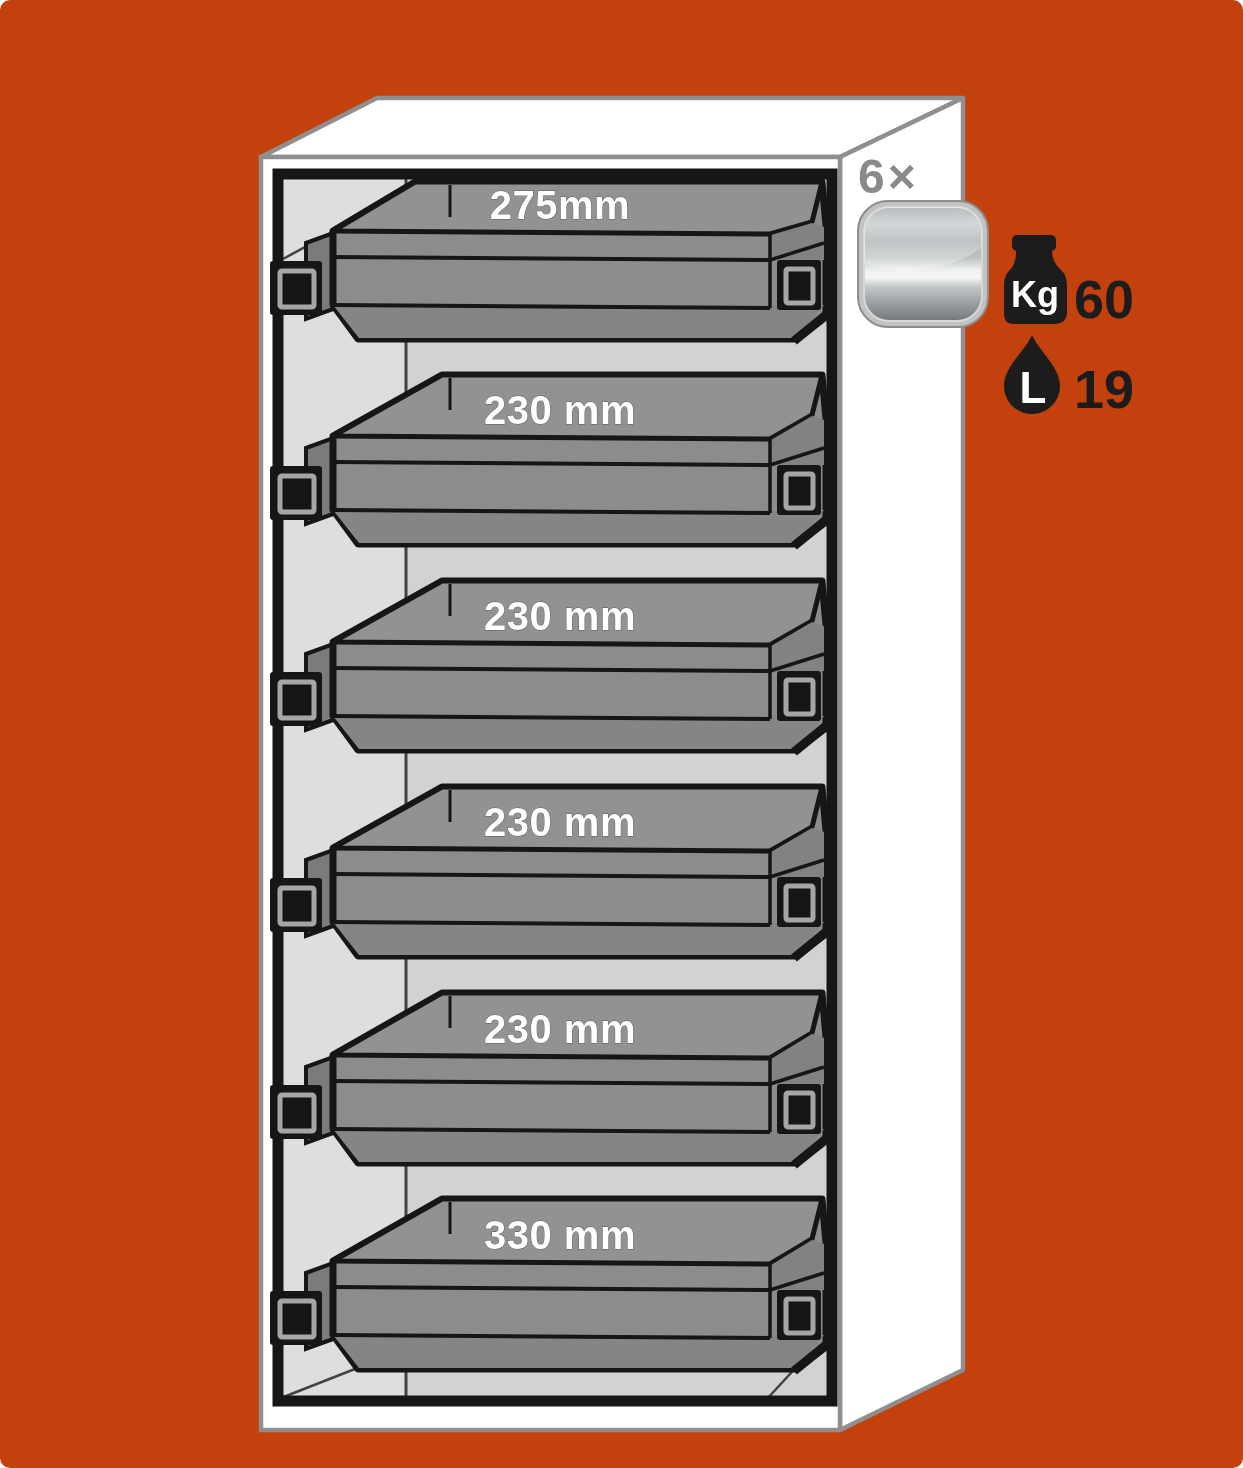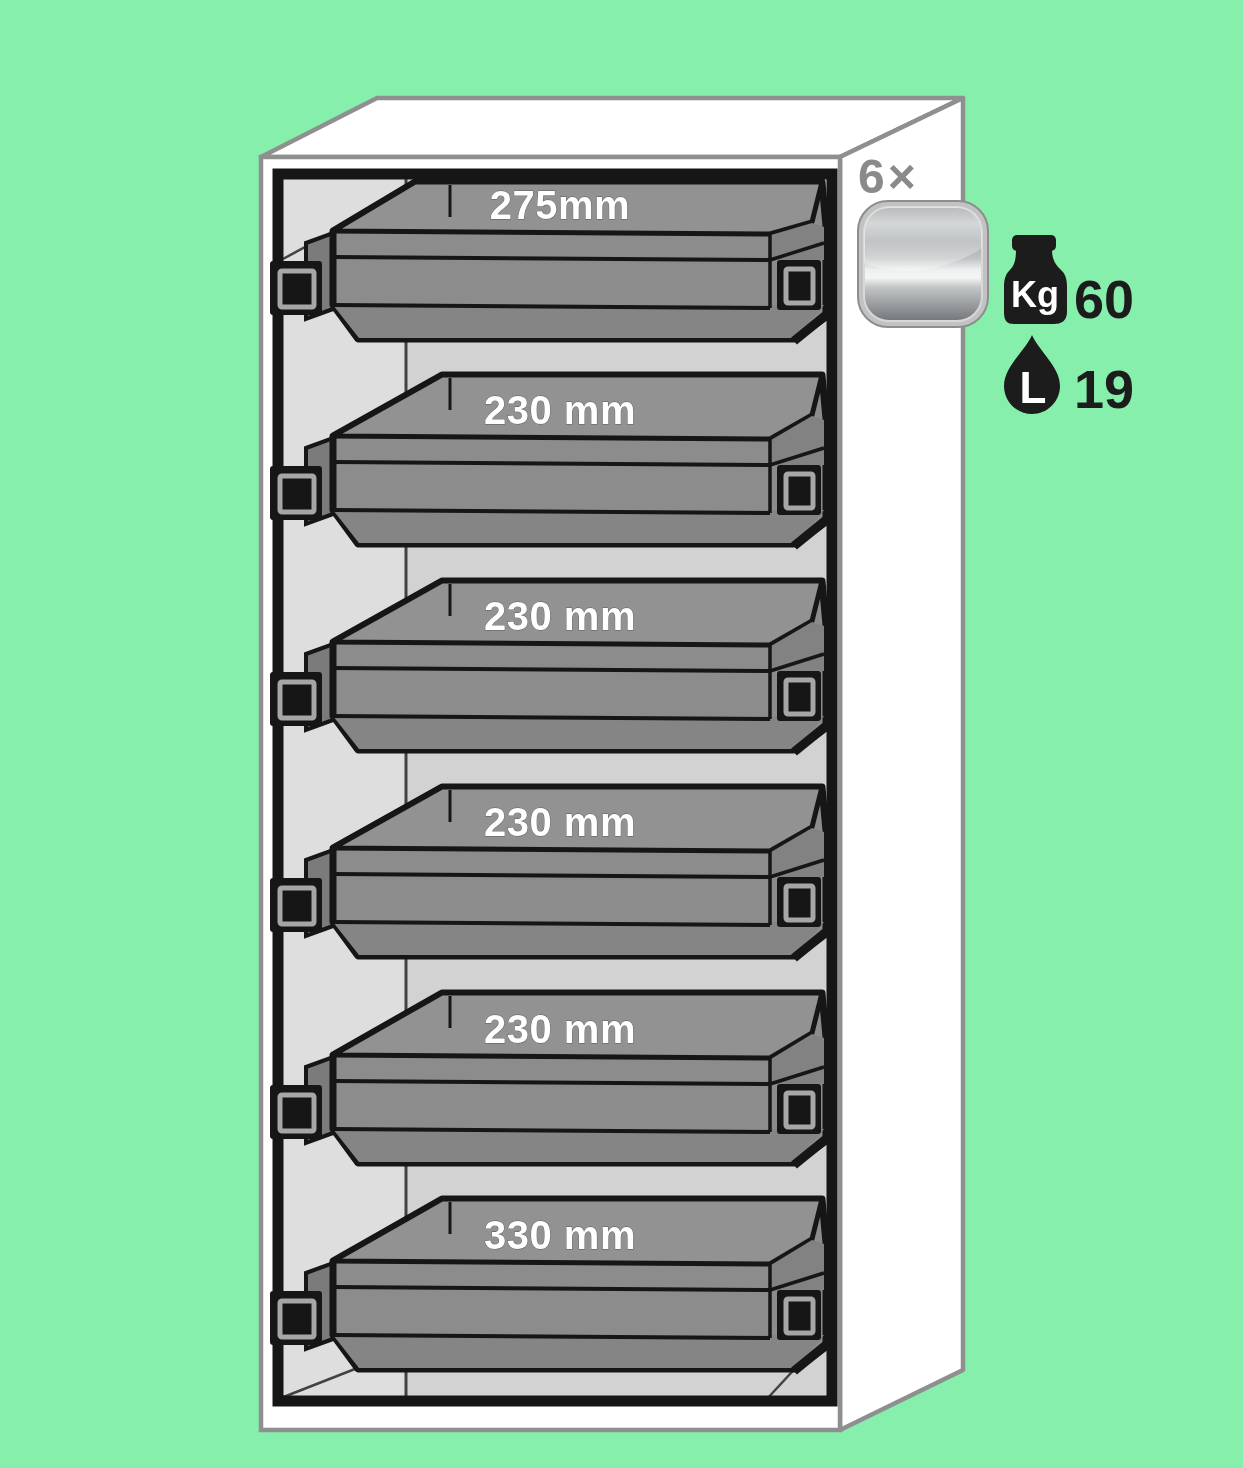--- a/index.html
+++ b/index.html
@@ -1,22 +1,23 @@
 <!DOCTYPE html>
 <html style="--outline-gray: #8f8f8f; --line-black: #161616; --interior-back: #d2d2d2; --interior-left: #dedede; --interior-edge: #424242; --tray-front: #8c8c8c; --tray-top: #929292; --tray-bottom: #858585; --tray-end: #828282; --tray-wing: #7b7b7b; --latch-frame: #a6a6a6; --label-text: #ffffff; --quantity-text: #8a8a8a; --icon-black: #1c1c1c; --chip-rim: #c2c2c2; --chip-rim-edge: #8d8d8d;"><head>
 <meta charset="utf-8">
 <style>
   html, body { margin: 0; padding: 0; background: #ffffff; }
   .stage {
     position: relative;
     width: 1243px;
     height: 1468px;
-    background: #86efac;
+    background: #c2410c;
     font-family: "Liberation Sans", sans-serif;
     overflow: hidden;
+    border-radius: 10px;
   }
   svg { display: block; }
   .tray-label {
     font-family: "Liberation Sans", sans-serif;
     font-weight: 700;
     font-size: 40px;
     fill: var(--label-text, #ffffff);
     stroke: #5a5a5a;
     stroke-width: 0.8px;
     paint-order: stroke;

